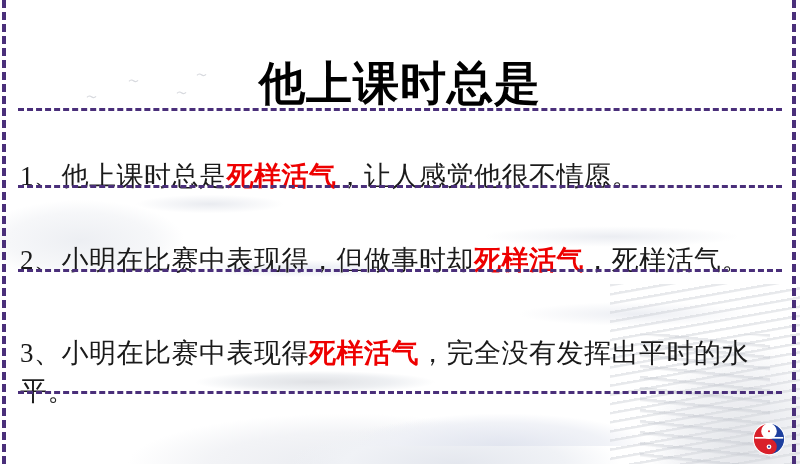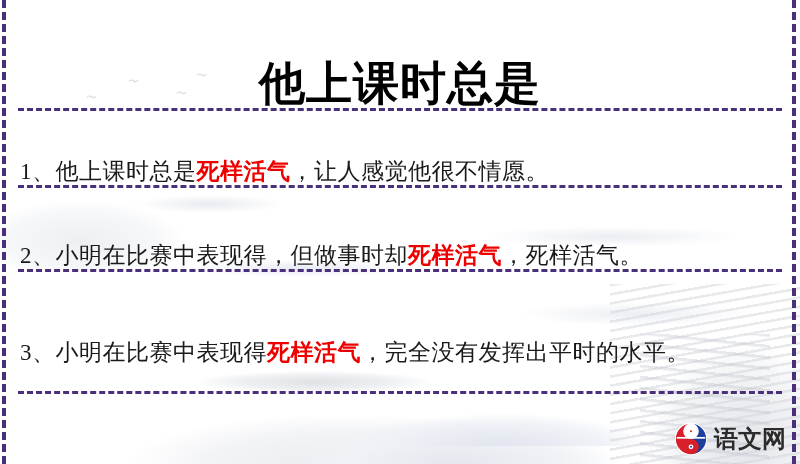--- a/index.html
+++ b/index.html
@@ -127,21 +127,21 @@
     letter-spacing: 1px;
     color: #000000;
     white-space: nowrap;
   }
 
   .sentence {
     position: absolute;
     left: 20px;
     right: 26px;
     font-family: "Liberation Serif", "DejaVu Serif", serif;
-    font-size: 23px;
+    font-size: 27px;
     line-height: 38px;
     color: #1a1a1a;
     letter-spacing: .5px;
   }
   .sentence .hl {
     color: #ee0000;
     font-weight: bold;
   }
 
   #sentence-1 { top: 130px; }
@@ -215,16 +215,15 @@
       <circle cx="50" cy="50" r="46" fill="#ffffff"></circle>
       <path d="M50 4 a46 46 0 0 1 0 92 a23 23 0 0 1 0 -46 a23 23 0 0 0 0 -46 z" fill="#1d3f9e"></path>
       <path d="M50 4 a46 46 0 0 0 0 92 a23 23 0 0 0 0 -46 a23 23 0 0 1 0 -46 z" fill="#d9202a"></path>
       <circle cx="50" cy="27" r="7" fill="#ffffff"></circle>
       <circle cx="50" cy="73" r="7" fill="#ffffff"></circle>
       <circle cx="50" cy="27" r="3" fill="#d9202a"></circle>
       <circle cx="50" cy="73" r="3" fill="#1d3f9e"></circle>
       <rect x="8" y="44" width="84" height="5" fill="#ffffff"></rect>
       <circle cx="50" cy="50" r="46" fill="none" stroke="#ffffff" stroke-width="3"></circle>
     </svg>
-    <span class="logo-text">语文网</span>
   </div>
 
 </div>
 
 </body></html>

